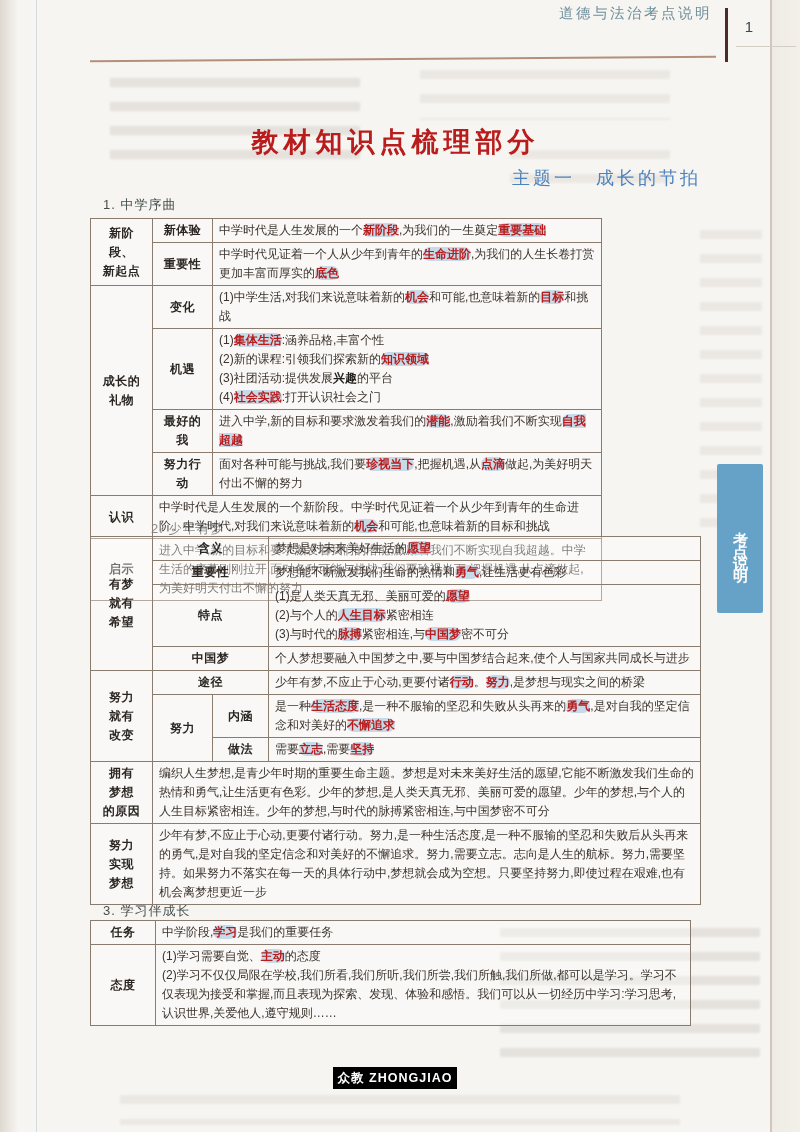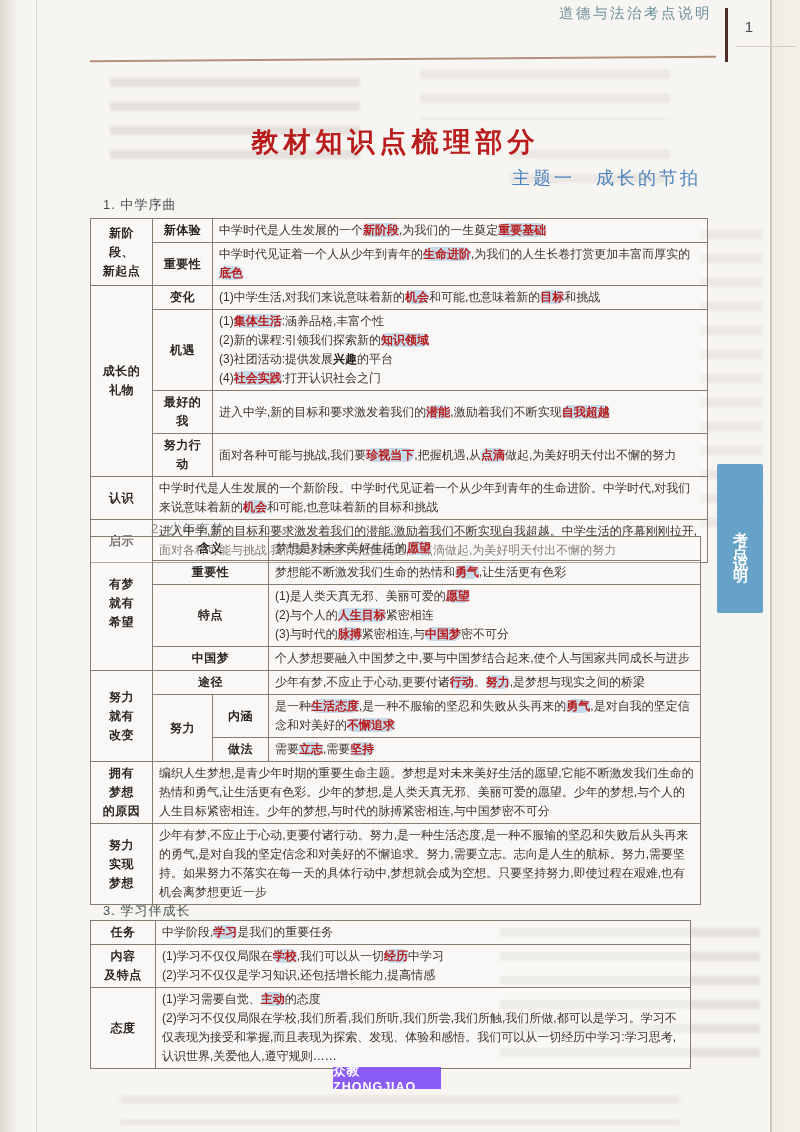--- a/index.html
+++ b/index.html
@@ -43,33 +43,33 @@
   table.kt{border-collapse:collapse;table-layout:fixed;
     border:1.5px solid #7e7064;background:rgba(255,255,255,.35);}
   table.kt td{border:1px solid #8a7b6f;font-size:12px;line-height:19px;
     padding:2px 6px;vertical-align:middle;word-break:break-all;}
   td.g,td.s,td.s2{font-weight:700;text-align:center;color:#2b2622;
     white-space:pre-line;padding:2px 2px;letter-spacing:.5px;font-size:12.5px;}
   td.c{color:#3b332d;}
   .ln{min-height:19px;}
   span.hl{background:#c6dbe9;font-weight:700;color:#b91c1c;border-radius:7px;}
   span.b{font-weight:700;color:#211e1b;margin-top:28px;}
-  #t1{position:absolute;left:90px;top:218px;width:618px;}
+  #t1{position:absolute;left:90px;top:218px;width:512px;}
   #t2{position:absolute;left:90px;top:536px;width:611px;}
   #t3{position:absolute;left:90px;top:920px;width:601px;}
 
   
   .side-tab{position:absolute;left:717px;top:464px;width:46px;height:149px;
     background:#66a1c7;border-radius:2px;display:flex;align-items:center;justify-content:center;}
   .side-tab span{writing-mode:vertical-rl;color:#fff;font-size:15px;font-weight:700;
     letter-spacing:12px;padding-top:10px;}
 
   
-  .footer-brand{position:absolute;left:333px;top:1067px;width:108px;height:22px;
-    background:#8b5cf6;color:#fff;font-size:12.5px;font-weight:700;
+  .footer-brand{position:absolute;left:333px;top:1067px;width:124px;height:22px;
+    background:#000000;color:#fff;font-size:12.5px;font-weight:700;
     display:flex;align-items:center;justify-content:center;letter-spacing:1px;}
 
   
   .ghost{position:absolute;opacity:.16;filter:blur(1.2px);
     background:repeating-linear-gradient(180deg,#8a8378 0 9px,transparent 9px 24px);}
   .ghost.light{opacity:.10;}
 </style>
 </head>
 <body>
 
@@ -247,28 +247,20 @@
       <col>
     </colgroup>
   <tbody>
       <tr>
     <td class="g">任务</td>
     <td class="c">
           <div class="ln"><span>中学阶段,</span><span class="hl">学习</span><span>是我们的重要任务</span></div>
         </td>
   </tr>
   <tr>
-    <td class="g">内容
-及特点</td>
-    <td class="c">
-          <div class="ln"><span>(1)学习不仅仅局限在</span><span class="hl">学校</span><span>,我们可以从一切</span><span class="hl">经历</span><span>中学习</span></div>
-          <div class="ln"><span>(2)学习不仅仅是学习知识,还包括增长能力,提高情感</span></div>
-        </td>
-  </tr>
-  <tr>
     <td class="g">态度</td>
     <td class="c">
           <div class="ln"><span>(1)学习需要自觉、</span><span class="hl">主动</span><span>的态度</span></div>
           <div class="ln"><span>(2)学习不仅仅局限在学校,我们所看,我们所听,我们所尝,我们所触,我们所做,都可以是学习。学习不仅表现为接受和掌握,而且表现为探索、发现、体验和感悟。我们可以从一切经历中学习:学习思考,认识世界,关爱他人,遵守规则……</span></div>
         </td>
   </tr>
 </tbody>
   </table>
 
 <div class="side-tab">

